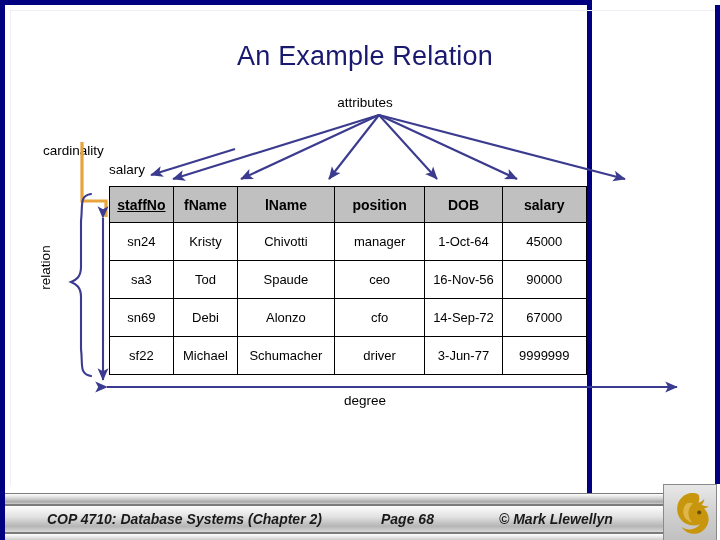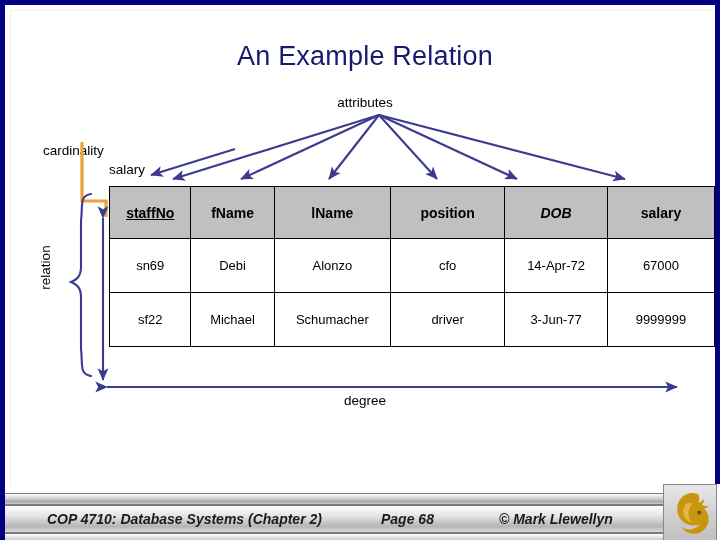--- a/index.html
+++ b/index.html
@@ -3,21 +3,21 @@
 <meta charset="utf-8">
 <style>
   html,body{margin:0;padding:0;}
   body{
     width:720px;height:540px;overflow:hidden;
     background:#ffffff;
     font-family:"Liberation Sans","DejaVu Sans",sans-serif;
     position:relative;
   }
   #slide{
-    position:absolute;left:0;top:0;width:720px;height:540px;
+    position:absolute;left:0;top:0;width:592px;height:540px;
     background:#ffffff;
     box-sizing:border-box;
     border-top:5px solid #000080;
     border-left:5px solid #000080;
     border-right:5px solid #000080;
   }
   #inner-edge{
     position:absolute;left:5px;top:5px;width:710px;height:474px;
     border-left:1px solid #efeff5;
     border-top:1px solid #efeff5;
@@ -48,37 +48,37 @@
   
   #rel-table{
     position:absolute;left:104px;top:181px;
     border-collapse:collapse;
     background:#ffffff;
     font-size:13px;
   }
   #rel-table th,#rel-table td{
     border:1.6px solid #000000;
     text-align:center;
-    padding:12px;
+    padding:4px;
     height:29px;
     color:#000000;
     font-weight:normal;
   }
   #rel-table thead th{
     background:#c0c0c0;
     font-weight:bold;
     font-size:14px;
     height:27px;
   }
   #rel-table thead th.pk span{text-decoration:underline;}
   .c0{width:62px;}
   .c1{width:67px;}
   .c2{width:104px;}
   .c3{width:112px;}
-  .c4{width:109px;font-style:italic;}
+  .c4{width:109px;}
   .c5{width:103px;}
 
   
   #footer{position:absolute;left:0;top:481px;width:720px;height:59px;}
   .band{position:absolute;left:0;width:720px;
         background:linear-gradient(to bottom,#ffffff 0%,#d2d2d2 45%,#a8a8a8 80%,#cfcfcf 100%);
         border-top:1px solid #7b7b7b;border-bottom:1px solid #7b7b7b;}
   #band-top{top:7px;height:10px;}
   #band-mid{top:19px;height:26px;
         background:linear-gradient(to bottom,#fdfdfd 0%,#e3e3e3 40%,#b5b5b5 78%,#d8d8d8 100%);}
@@ -167,25 +167,41 @@
         <th class="c3">
           <span>position</span></th>
         <th class="c4">
           <span>DOB</span></th>
         <th class="c5">
           <span>salary</span></th>
       </tr>
     </thead>
     <tbody>
       <tr>
+        <td>sn24</td>
+        <td>Kristy</td>
+        <td>Chivotti</td>
+        <td>manager</td>
+        <td>1-Oct-64</td>
+        <td>45000</td>
+      </tr>
+      <tr>
+        <td>sa3</td>
+        <td>Tod</td>
+        <td>Spaude</td>
+        <td>ceo</td>
+        <td>16-Nov-56</td>
+        <td>90000</td>
+      </tr>
+      <tr>
         <td>sn69</td>
         <td>Debi</td>
         <td>Alonzo</td>
         <td>cfo</td>
-        <td>14-Apr-72</td>
+        <td>14-Sep-72</td>
         <td>67000</td>
       </tr>
       <tr>
         <td>sf22</td>
         <td>Michael</td>
         <td>Schumacher</td>
         <td>driver</td>
         <td>3-Jun-77</td>
         <td>9999999</td>
       </tr>

